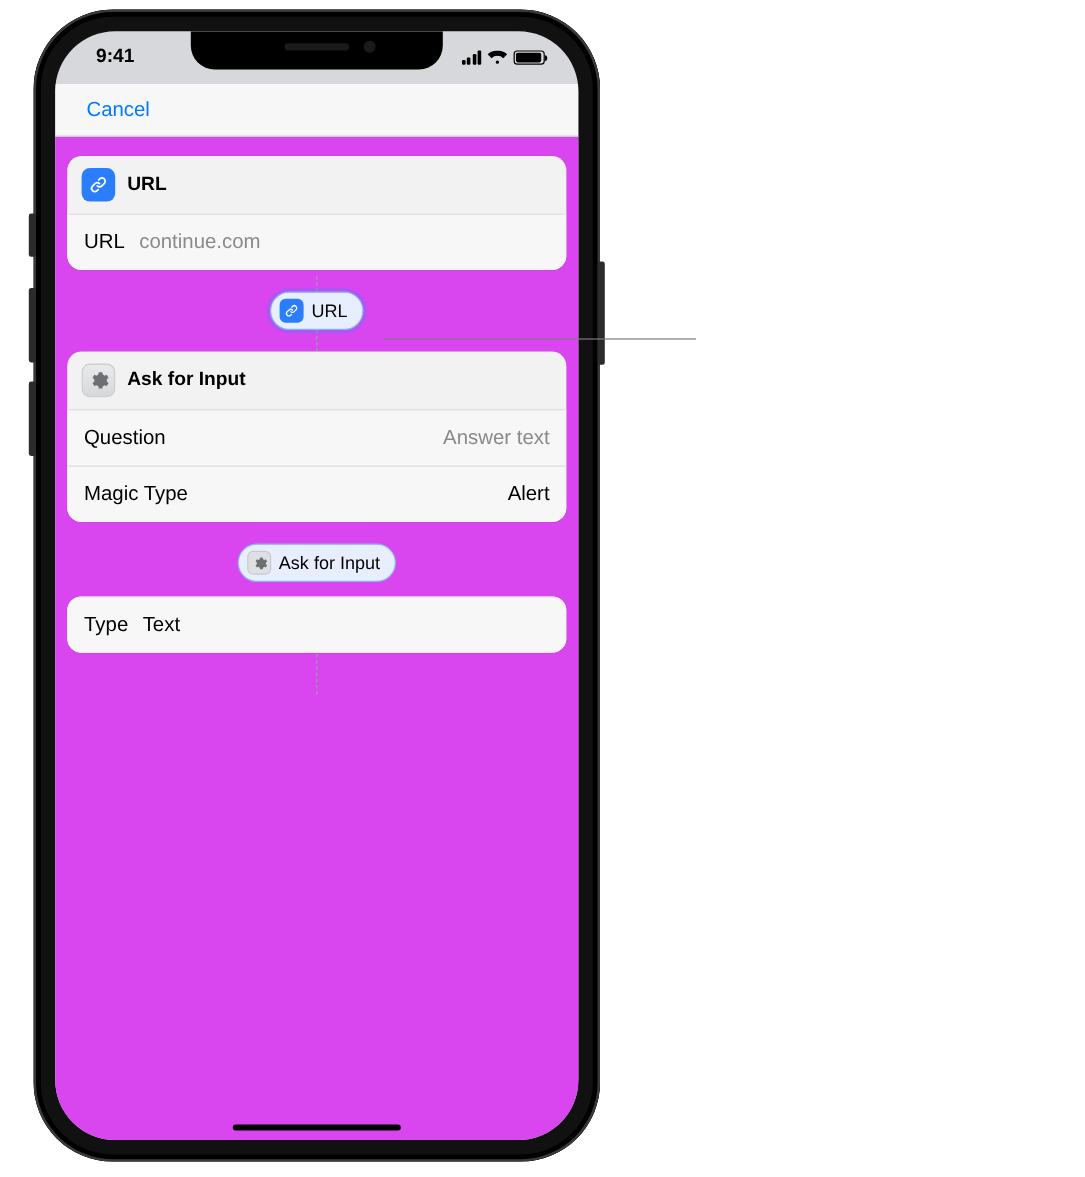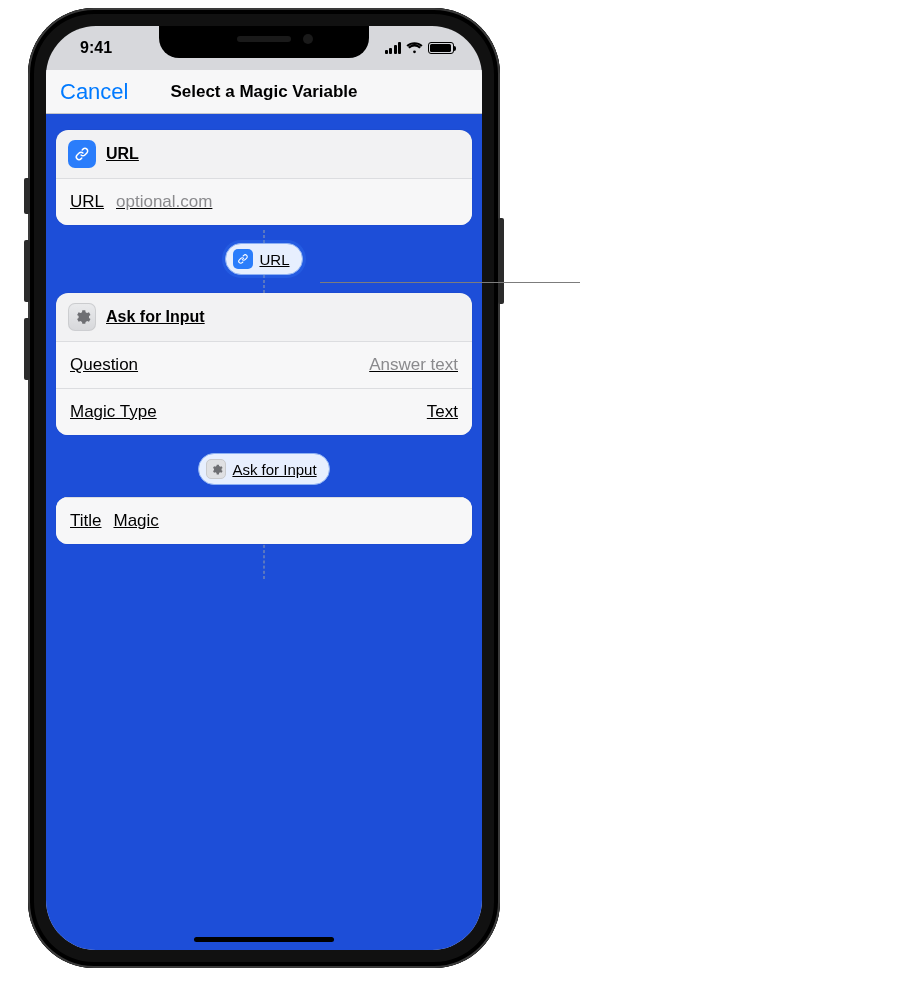--- a/index.html
+++ b/index.html
@@ -145,39 +145,38 @@
       height: 44px;
       background: #f7f7f8;
       border-bottom: 0.5px solid #c6c6c9;
       display: flex;
       align-items: center;
       justify-content: center;
       z-index: 30;
     }
     .navbar .cancel {
       position: absolute;
-      left: 14px;
+      left: 26px;
       color: #007aff;
-      font-size: 22px;
+      font-size: 17px;
       font-weight: 400;
       text-align: right;
     }
     .navbar .title {
       font-size: 17px;
       font-weight: 600;
       color: #000;
     }
 
     
     .content {
       position: absolute;
       top: 88px; left: 0; right: 0; bottom: 0;
-      background: #1d4ed8;
+      background: #d946ef;
       padding: 16px 10px 0 10px;
-      text-decoration: underline;
     }
 
     
     .connector {
       position:absolute;
       left:50%;
       width:0;
       border-left: 1px dashed #9aa0a7;
       transform: translateX(-0.5px);
       z-index:0;
@@ -350,40 +349,39 @@
             </svg>
         </span>
         <span class="battery">
             <span class="fill"></span>
           </span>
       </div>
     </div>
 
     <div class="navbar">
       <span class="cancel">Cancel</span>
-      <span class="title">Select a Magic Variable</span>
     </div>
 
     <div class="content">
 
       <div class="connector c1"></div>
       <div class="connector c2"></div>
 
       <div class="card">
         <div class="card-header">
           <span class="card-icon blue">
             <svg class="link-glyph" viewBox="0 0 24 24">
                 <path d="M10.6 13.4a4 4 0 005.7 0l3-3a4 4 0 10-5.7-5.7l-1.3 1.3M13.4 10.6a4 4 0 00-5.7 0l-3 3a4 4 0 105.7 5.7l1.3-1.3" fill="none" stroke="#fff" stroke-width="2.2" stroke-linecap="round"></path>
               </svg>
           </span>
           <span class="title">URL</span>
         </div>
         <div class="row-inline">
           <span class="label">URL</span>
-          <span class="placeholder">optional.com</span>
+          <span class="placeholder">continue.com</span>
         </div>
       </div>
 
       <div class="pill selected">
         <span class="pill-icon blue">
           <svg viewBox="0 0 24 24" width="12" height="12">
               <path d="M10.6 13.4a4 4 0 005.7 0l3-3a4 4 0 10-5.7-5.7l-1.3 1.3M13.4 10.6a4 4 0 00-5.7 0l-3 3a4 4 0 105.7 5.7l1.3-1.3" fill="none" stroke="#fff" stroke-width="2.2" stroke-linecap="round"></path>
             </svg>
         </span>
         <span>URL</span>
@@ -397,37 +395,37 @@
               </svg>
           </span>
           <span class="title">Ask for Input</span>
         </div>
         <div class="row">
           <span class="label">Question</span>
           <span class="value">Answer text</span>
         </div>
         <div class="row">
           <span class="label">Magic Type</span>
-          <span class="value solid">Text</span>
+          <span class="value solid">Alert</span>
         </div>
       </div>
 
       <div class="pill">
         <span class="pill-icon grey">
           <svg viewBox="0 0 24 24" width="13" height="13">
               <path fill="#6e6f73" d="M12 8a4 4 0 100 8 4 4 0 000-8zm9.4 4a7.6 7.6 0 00-.1-1.2l2-1.6-2-3.4-2.4.9a7.7 7.7 0 00-2.1-1.2L16.4 3h-4l-.4 2.5a7.7 7.7 0 00-2.1 1.2l-2.4-.9-2 3.4 2 1.6a7.6 7.6 0 000 2.4l-2 1.6 2 3.4 2.4-.9a7.7 7.7 0 002.1 1.2l.4 2.5h4l.4-2.5a7.7 7.7 0 002.1-1.2l2.4.9 2-3.4-2-1.6c.1-.4.1-.8.1-1.2z"></path>
             </svg>
         </span>
         <span>Ask for Input</span>
       </div>
 
       <div class="card" style="margin-top:-6px">
         <div class="row-inline">
-          <span class="label">Title</span>
-          <span class="value">Magic</span>
+          <span class="label">Type</span>
+          <span class="value">Text</span>
         </div>
       </div>
 
     </div>
 
     <div class="home-indicator"></div>
   </div>
 </div>
 
 <div class="callout-line"></div>

